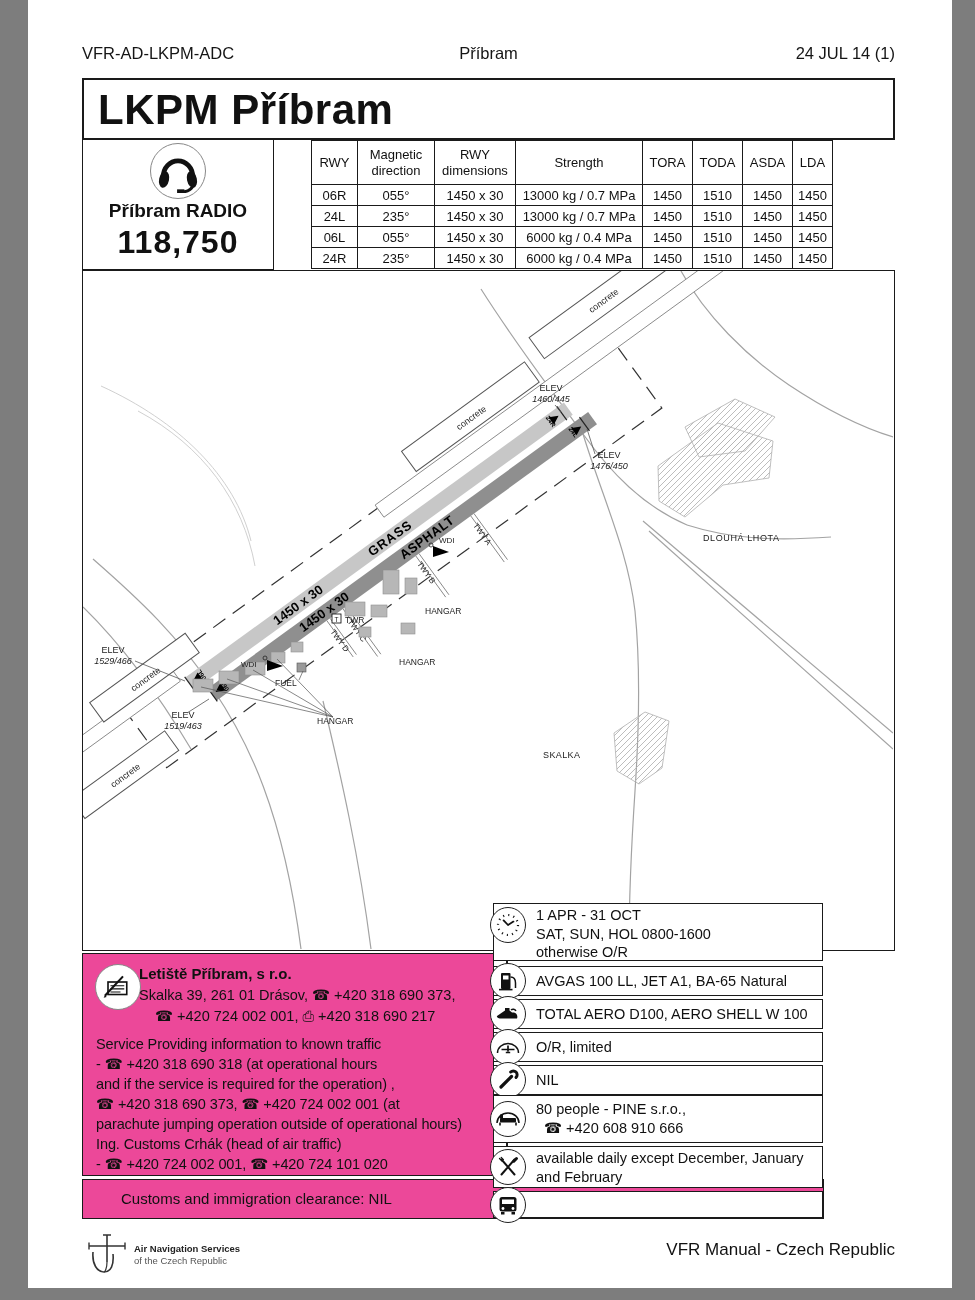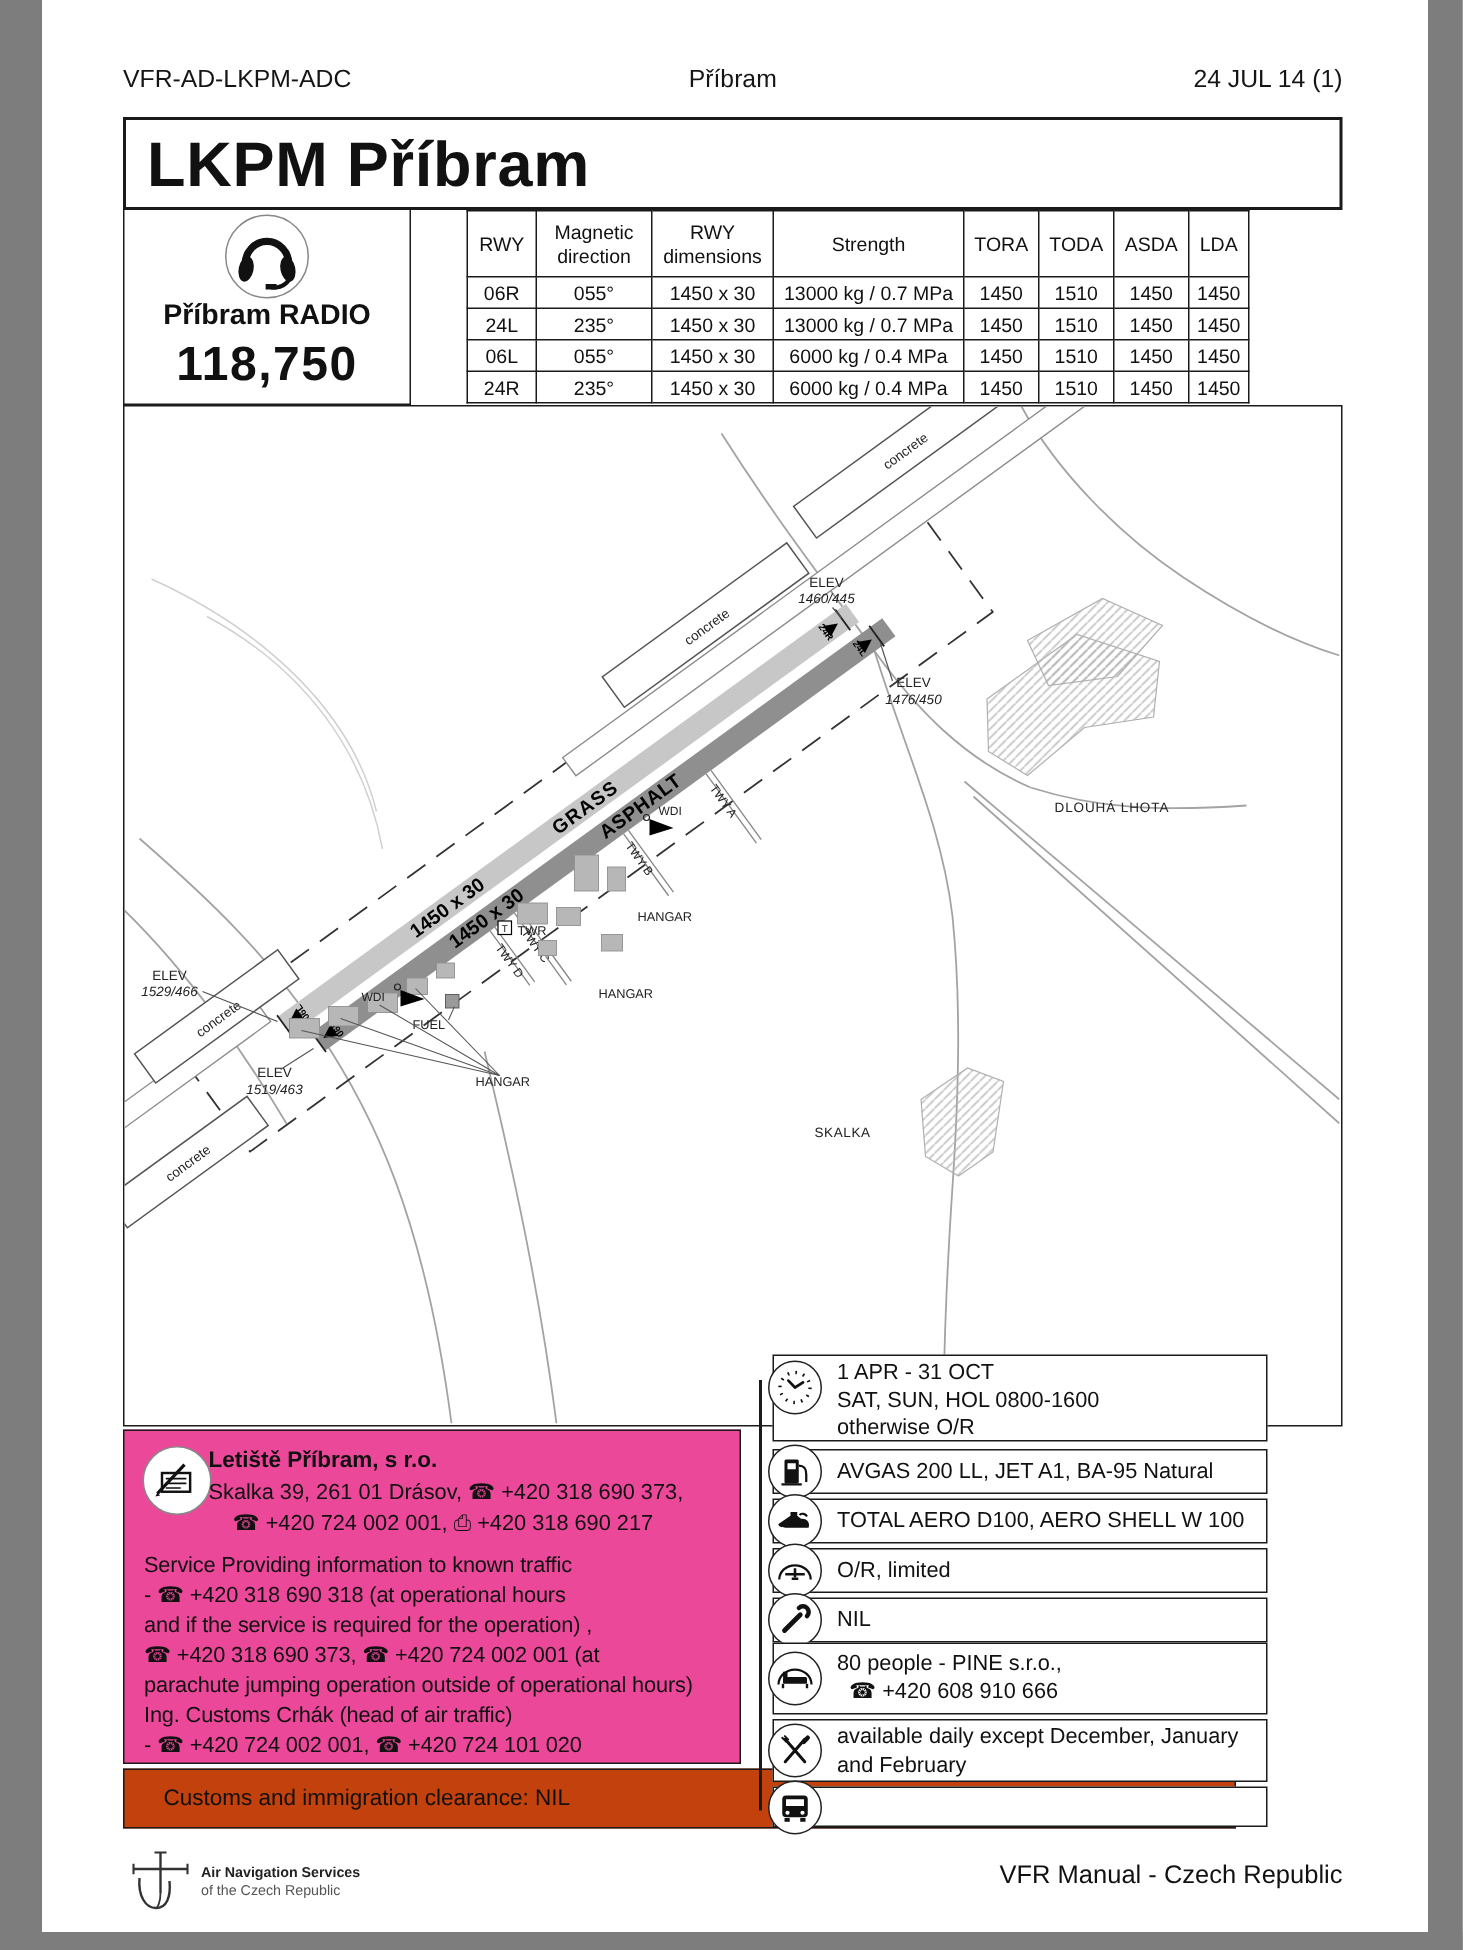--- a/index.html
+++ b/index.html
@@ -31,26 +31,26 @@
   .map-box svg { display:block; }
 
   
   .contact-box { position:absolute; left:82px; top:953px; width:412px; height:223px; border:1.5px solid #1a1a1a; background:#ec4899; font-size:14.5px; line-height:20.5px; }
   .contact-icon { position:absolute; left:12px; top:10px; width:46px; height:46px; border:1.2px solid #888; border-radius:50%; background:#fff; display:flex; align-items:center; justify-content:center; }
   .c-name { position:absolute; left:56px; top:10px; font-weight:bold; font-size:15px; }
   .c-l2 { position:absolute; left:56px; top:31px; }
   .c-l3 { position:absolute; left:72px; top:52px; }
   .c-svc { position:absolute; left:13px; width:396px; letter-spacing:-.1px; }
 
-  .customs-box { position:absolute; left:82px; top:1179px; width:742px; height:40px; border:1.5px solid #1a1a1a; background:#c2410c; }
+  .customs-box { position:absolute; left:82px; top:1179px; width:742px; height:40px; border:1.5px solid #1a1a1a; background:#ec4899;padding-left:12px; }
   .customs-box div { padding:10px 0 0 26px; font-size:15px; }
 
   
   .svc-connector { position:absolute; left:506px; top:920px; width:2px; height:287px; background:#1a1a1a; z-index:0; }
-  .svc-row { position:absolute; left:493px; width:330px; border:1.5px solid #1a1a1a; background:#fff; z-index:1;margin-left:22px; }
+  .svc-row { position:absolute; left:493px; width:330px; border:1.5px solid #1a1a1a; background:#fff; z-index:1; }
   .svc-ic { position:absolute; left:-4px; width:36px; height:36px; border:1.2px solid #222; border-radius:50%; background:#fff; display:flex; align-items:center; justify-content:center; z-index:2; }
   .svc-tx { margin-left:42px; font-size:14.5px; line-height:18.5px; }
 
   
   .foot-logo { position:absolute; left:84px; top:1232px; }
   .foot-l1 { position:absolute; left:134px; top:1243px; font-size:9.5px; font-weight:bold; color:#222; }
   .foot-l2 { position:absolute; left:134px; top:1255px; font-size:9.5px; color:#555; }
   .foot-right { position:absolute; right:80px; top:1240px; font-size:17px; }
 
   
@@ -339,21 +339,21 @@
   <div class="svc-row" style="top:966px; height:30px;">
     <div class="svc-ic" style="top:-4px;">
       <svg width="26" height="26" viewBox="-13 -13 26 26">
         <rect x="-7" y="-8" width="9.5" height="16" rx="1" fill="#111"></rect>
         <rect x="-5" y="-5.5" width="5.5" height="4" fill="#fff"></rect>
         <path d="M2.5,-4 C7,-4 7.5,-1 7.5,2 L7.5,7" fill="none" stroke="#111" stroke-width="1.5"></path>
         <path d="M-9,8.6 L4.5,8.6" stroke="#111" stroke-width="1.6"></path>
       </svg>
     </div>
     <div class="svc-tx" style="padding-top:5px;">
-      <div>AVGAS 200 LL, JET A1, BA-95 Natural</div>
+      <div>AVGAS 100 LL, JET A1, BA-65 Natural</div>
     </div>
   </div>
 
   <div class="svc-row" style="top:999px; height:30px;">
     <div class="svc-ic" style="top:-4px;">
       <svg width="26" height="26" viewBox="-13 -13 26 26">
         <path d="M-11,2 L-3,-3.5 L-3,-6 L1.5,-6 L1.5,-3.5 L4,-1.5 C9,-1.8 10,2 9,4.5 L-6,4.5 C-10,4.5 -11.5,3 -11,2 Z" fill="#111"></path>
         <path d="M3,-4 A3.2,3.2 0 0 1 8,-3" fill="none" stroke="#111" stroke-width="1.4"></path>
       </svg>
     </div>

